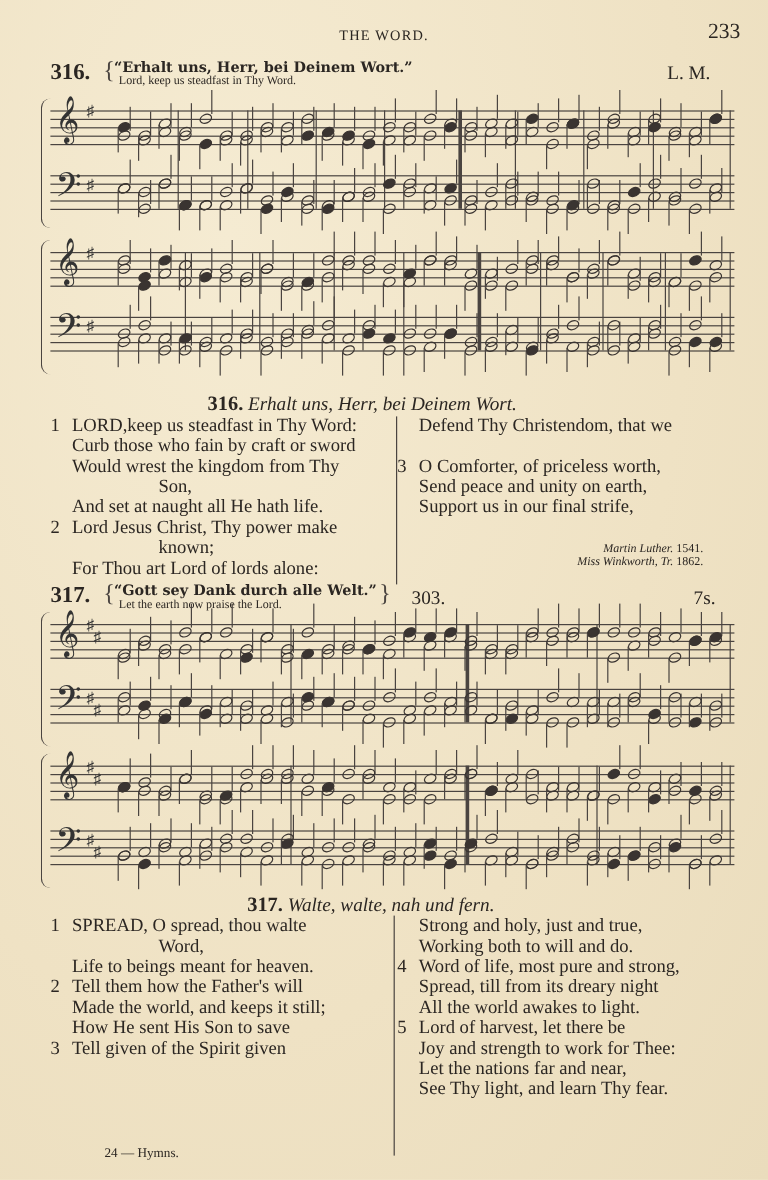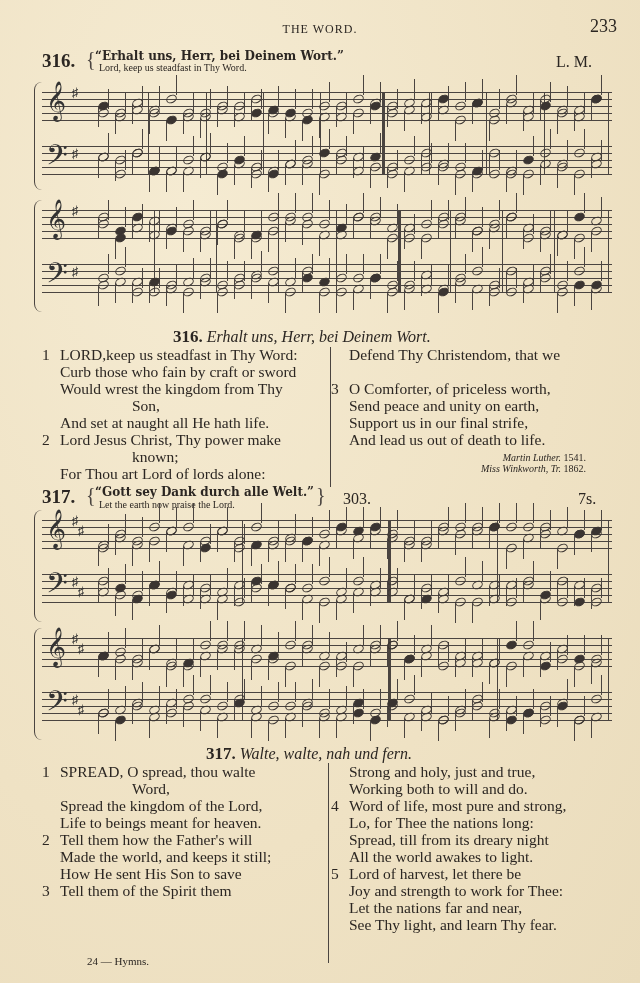--- a/index.html
+++ b/index.html
@@ -616,21 +616,20 @@
       <div class="ln"><span class="vnum"></span><span class="indent2">known;</span></div>
       <div class="ln"><span class="vnum"></span><span>For Thou art Lord of lords alone:</span></div>
     </div>
   <div class="col-divider" style="top:347px;left:330px;height:140px;"></div>
   <div class="verse-col" style="top:346px;left:331px;width:280px;" id="h316r">
       <div class="ln"><span class="vnum"></span><span>Defend Thy Christendom, that we</span></div>
       <div class="ln"><span class="vnum"></span><span>&nbsp;</span></div>
       <div class="ln"><span class="vnum">3</span><span>O Comforter, of priceless worth,</span></div>
       <div class="ln"><span class="vnum"></span><span>Send peace and unity on earth,</span></div>
       <div class="ln"><span class="vnum"></span><span>Support us in our final strife,</span></div>
-      <div class="ln"><span class="vnum"></span><span>And lead us out of death to life.</span></div>
     </div>
   <div class="abs credit" style="top:452px;left:420px;width:166px;" id="c316">
       <div><span>Martin Luther. </span><span class="yr">1541.</span></div>
       <div><span>Miss Winkworth, Tr. </span><span class="yr">1862.</span></div>
     </div>
 
   <div class="abs hymn-num" style="top:486px;left:42px;">317.</div>
   <div class="abs brace" style="top:485px;left:86px;">{</div>
   <div class="abs german-title" style="top:485px;left:95px;">“Gott sey Dank durch alle Welt.”</div>
   <div class="abs eng-sub" style="top:499px;left:99px;">Let the earth now praise the Lord.</div>
@@ -1178,33 +1177,31 @@
   </div>
 
   <div class="abs hymn-caption" style="top:744px;left:206px;">
     <span class="num">317.</span>
     <span class="ttl">Walte, walte, nah und fern.</span>
   </div>
 
   <div class="verse-col" style="top:763px;left:42px;width:290px;" id="h317l">
       <div class="ln"><span class="vnum">1</span><span>SPREAD, O spread, thou walte</span></div>
       <div class="ln"><span class="vnum"></span><span class="indent2">Word,</span></div>
-      <div class="ln"><span class="vnum"></span><span>Spread the kingdom of the Lord,</span></div>
       <div class="ln"><span class="vnum"></span><span>Life to beings meant for heaven.</span></div>
       <div class="ln"><span class="vnum">2</span><span>Tell them how the Father's will</span></div>
       <div class="ln"><span class="vnum"></span><span>Made the world, and keeps it still;</span></div>
       <div class="ln"><span class="vnum"></span><span>How He sent His Son to save</span></div>
-      <div class="ln"><span class="vnum">3</span><span>Tell them of the Spirit them</span></div>
+      <div class="ln"><span class="vnum">3</span><span>Tell given of the Spirit given</span></div>
     </div>
   <div class="col-divider" style="top:763px;left:328px;height:200px;"></div>
   <div class="verse-col" style="top:763px;left:331px;width:280px;" id="h317r">
       <div class="ln"><span class="vnum"></span><span>Strong and holy, just and true,</span></div>
       <div class="ln"><span class="vnum"></span><span>Working both to will and do.</span></div>
       <div class="ln"><span class="vnum">4</span><span>Word of life, most pure and strong,</span></div>
-      <div class="ln"><span class="vnum"></span><span>Lo, for Thee the nations long:</span></div>
       <div class="ln"><span class="vnum"></span><span>Spread, till from its dreary night</span></div>
       <div class="ln"><span class="vnum"></span><span>All the world awakes to light.</span></div>
       <div class="ln"><span class="vnum">5</span><span>Lord of harvest, let there be</span></div>
       <div class="ln"><span class="vnum"></span><span>Joy and strength to work for Thee:</span></div>
       <div class="ln"><span class="vnum"></span><span>Let the nations far and near,</span></div>
       <div class="ln"><span class="vnum"></span><span>See Thy light, and learn Thy fear.</span></div>
     </div>
 
   <div class="abs footer" style="top:955px;left:87px;">24 — Hymns.</div>
 </div>

